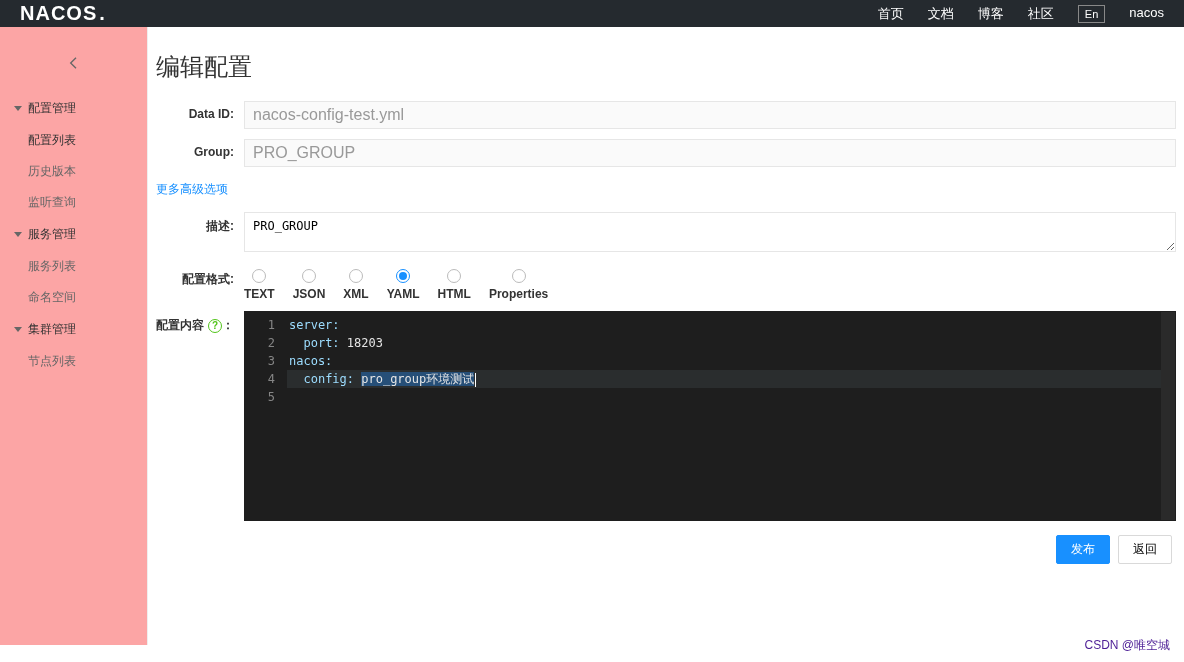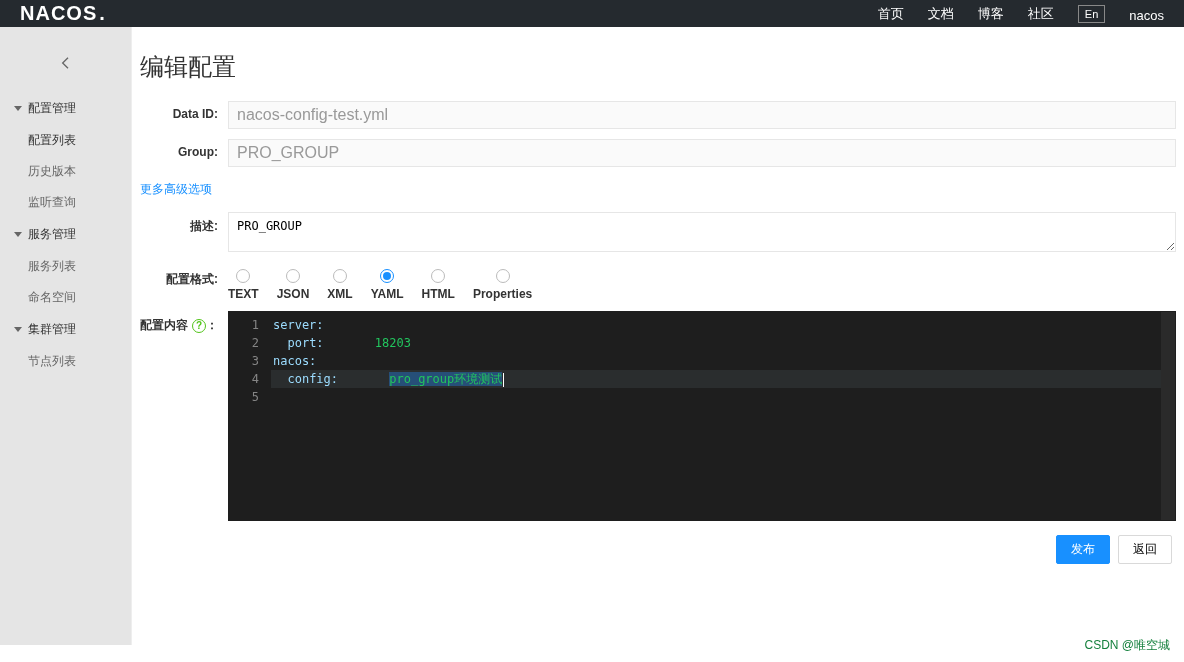--- a/index.html
+++ b/index.html
@@ -1,24 +1,24 @@
 <!DOCTYPE html>
 <html><head>
 <meta charset="utf-8">
 <style>
 * { margin: 0; padding: 0; box-sizing: border-box; }
 body { font-family: "Helvetica Neue", Arial, "PingFang SC", "Microsoft YaHei", sans-serif; font-size: 12px; color: #333; background: #fff; }
 .header { height: 27px; background: #252a2f; display: flex; align-items: center; justify-content: space-between; padding: 0 20px; color: #fff; }
 .logo { font-size: 20px; font-weight: 700; letter-spacing: 1px; display: flex; align-items: center; }
 .logo-dot { display:inline-block; margin-left:2px; }
-.header-nav { display: flex; align-items: flex-end; gap: 24px; font-size: 13px; }
+.header-nav { display: flex; align-items: flex-start; gap: 24px; font-size: 13px; }
 .header-nav a { color: #fff; text-decoration: none; cursor: pointer; }
 .lang-box { border: 1px solid #888; padding: 2px 6px; font-size: 11px; cursor: pointer; }
 .layout { display: flex; height: calc(100vh - 44px); }
-.sidebar { width: 132px; background: #e5e5e5; border-right: 1px solid #eee; padding-top: 20px; flex-shrink: 0; }
+.sidebar { width: 148px; background: #fca5a5; border-right: 1px solid #eee; padding-top: 20px; flex-shrink: 0; }
 .sidebar-back { text-align: center; padding: 8px 0 18px; }
 .sidebar-back svg { width: 16px; height: 16px; }
 .side-group { font-size: 12px; color: #333; padding: 8px 12px 8px 14px; cursor: pointer; display: flex; align-items: center; }
 .side-group::before { content:''; display:inline-block; width:0; height:0; border-left:4px solid transparent; border-right:4px solid transparent; border-top:5px solid #666; margin-right:6px; }
 .side-item { font-size: 12px; color: #666; padding: 7px 12px 7px 28px; cursor: pointer; }
 .side-item.active { color: #333; }
 .main { flex: 1; background: #fff; padding: 16px 8px 20px 8px; overflow: auto; position: relative; }
 .page-title { font-size: 24px; color: #333; padding: 8px 0 18px 0; }
 .form-row { display: flex; align-items: flex-start; margin-bottom: 10px; }
 .form-label { width: 78px; text-align: right; color: #333; font-size: 12px; padding-top: 6px; font-weight: 600; }
@@ -31,29 +31,29 @@
 .radio-circle { width: 14px; height: 14px; border: 1px solid #bbb; border-radius: 50%; display: inline-flex; align-items:center; justify-content:center; }
 .radio-circle.checked { border-color: #1890ff; }
 .radio-circle.checked::after { content:''; width:8px; height:8px; background:#1890ff; border-radius:50%; }
 .help-dot { display:inline-flex; width:14px; height:14px; border:1px solid #52c41a; color:#52c41a; border-radius:50%; align-items:center; justify-content:center; font-size:10px; margin-left:4px; }
 .label-with-help { display:flex; align-items:center; justify-content:flex-end; }
 .editor { background:#1e1e1e; color:#ccc; font-family:Consolas,Monaco,monospace; font-size:12px; height:210px; position:relative; border:1px solid #1e1e1e; overflow:hidden; }
 .editor-pad { position:absolute; left:0; top:0; bottom:0; width:36px; background:#1e1e1e; color:#6a9955; text-align:right; padding:4px 6px 0 0; line-height:18px; color:#858585;}
 .editor-gutter-line { color:#858585; height:18px; }
 .editor-lines { position:absolute; left:42px; right:0; top:4px; line-height:18px; }
 .tok-key { color:#9cdcfe; }
-.tok-str { color:#22c55e;margin-left:44px; }
+.tok-str { color:#e5e5e5; }
 .tok-plain { color:#d4d4d4; }
 .editor-line.current { background:#2a2d2e; }
 .cursor-bar { display:inline-block; width:1px; height:14px; background:#fff; vertical-align:middle; margin-left:1px; }
 .editor-scroll { position:absolute; right:0; top:0; bottom:0; width:14px; background:#2a2a2a; }
 .buttons { display:flex; justify-content:flex-end; gap:8px; margin-top:14px; padding-right:4px; }
 .btn { padding: 5px 14px; font-size:12px; border:1px solid #d9d9d9; background:#fff; cursor:pointer; border-radius:2px; }
 .btn.primary { background:#1890ff; color:#fff; border-color:#1890ff; }
-.watermark { position:fixed; right:14px; bottom:8px; color:#15803d; font-size:12px; }
+.watermark { position:fixed; right:14px; bottom:8px; color:#4c1d95; font-size:12px; }
 .editor-line { padding-left:2px; white-space:pre; }
 .sel { background:#264f78; }
 </style>
 </head>
 <body>
 
 <div class="header">
   <div class="logo">
     <span>NACOS</span>
       <span class="logo-dot">.</span>

